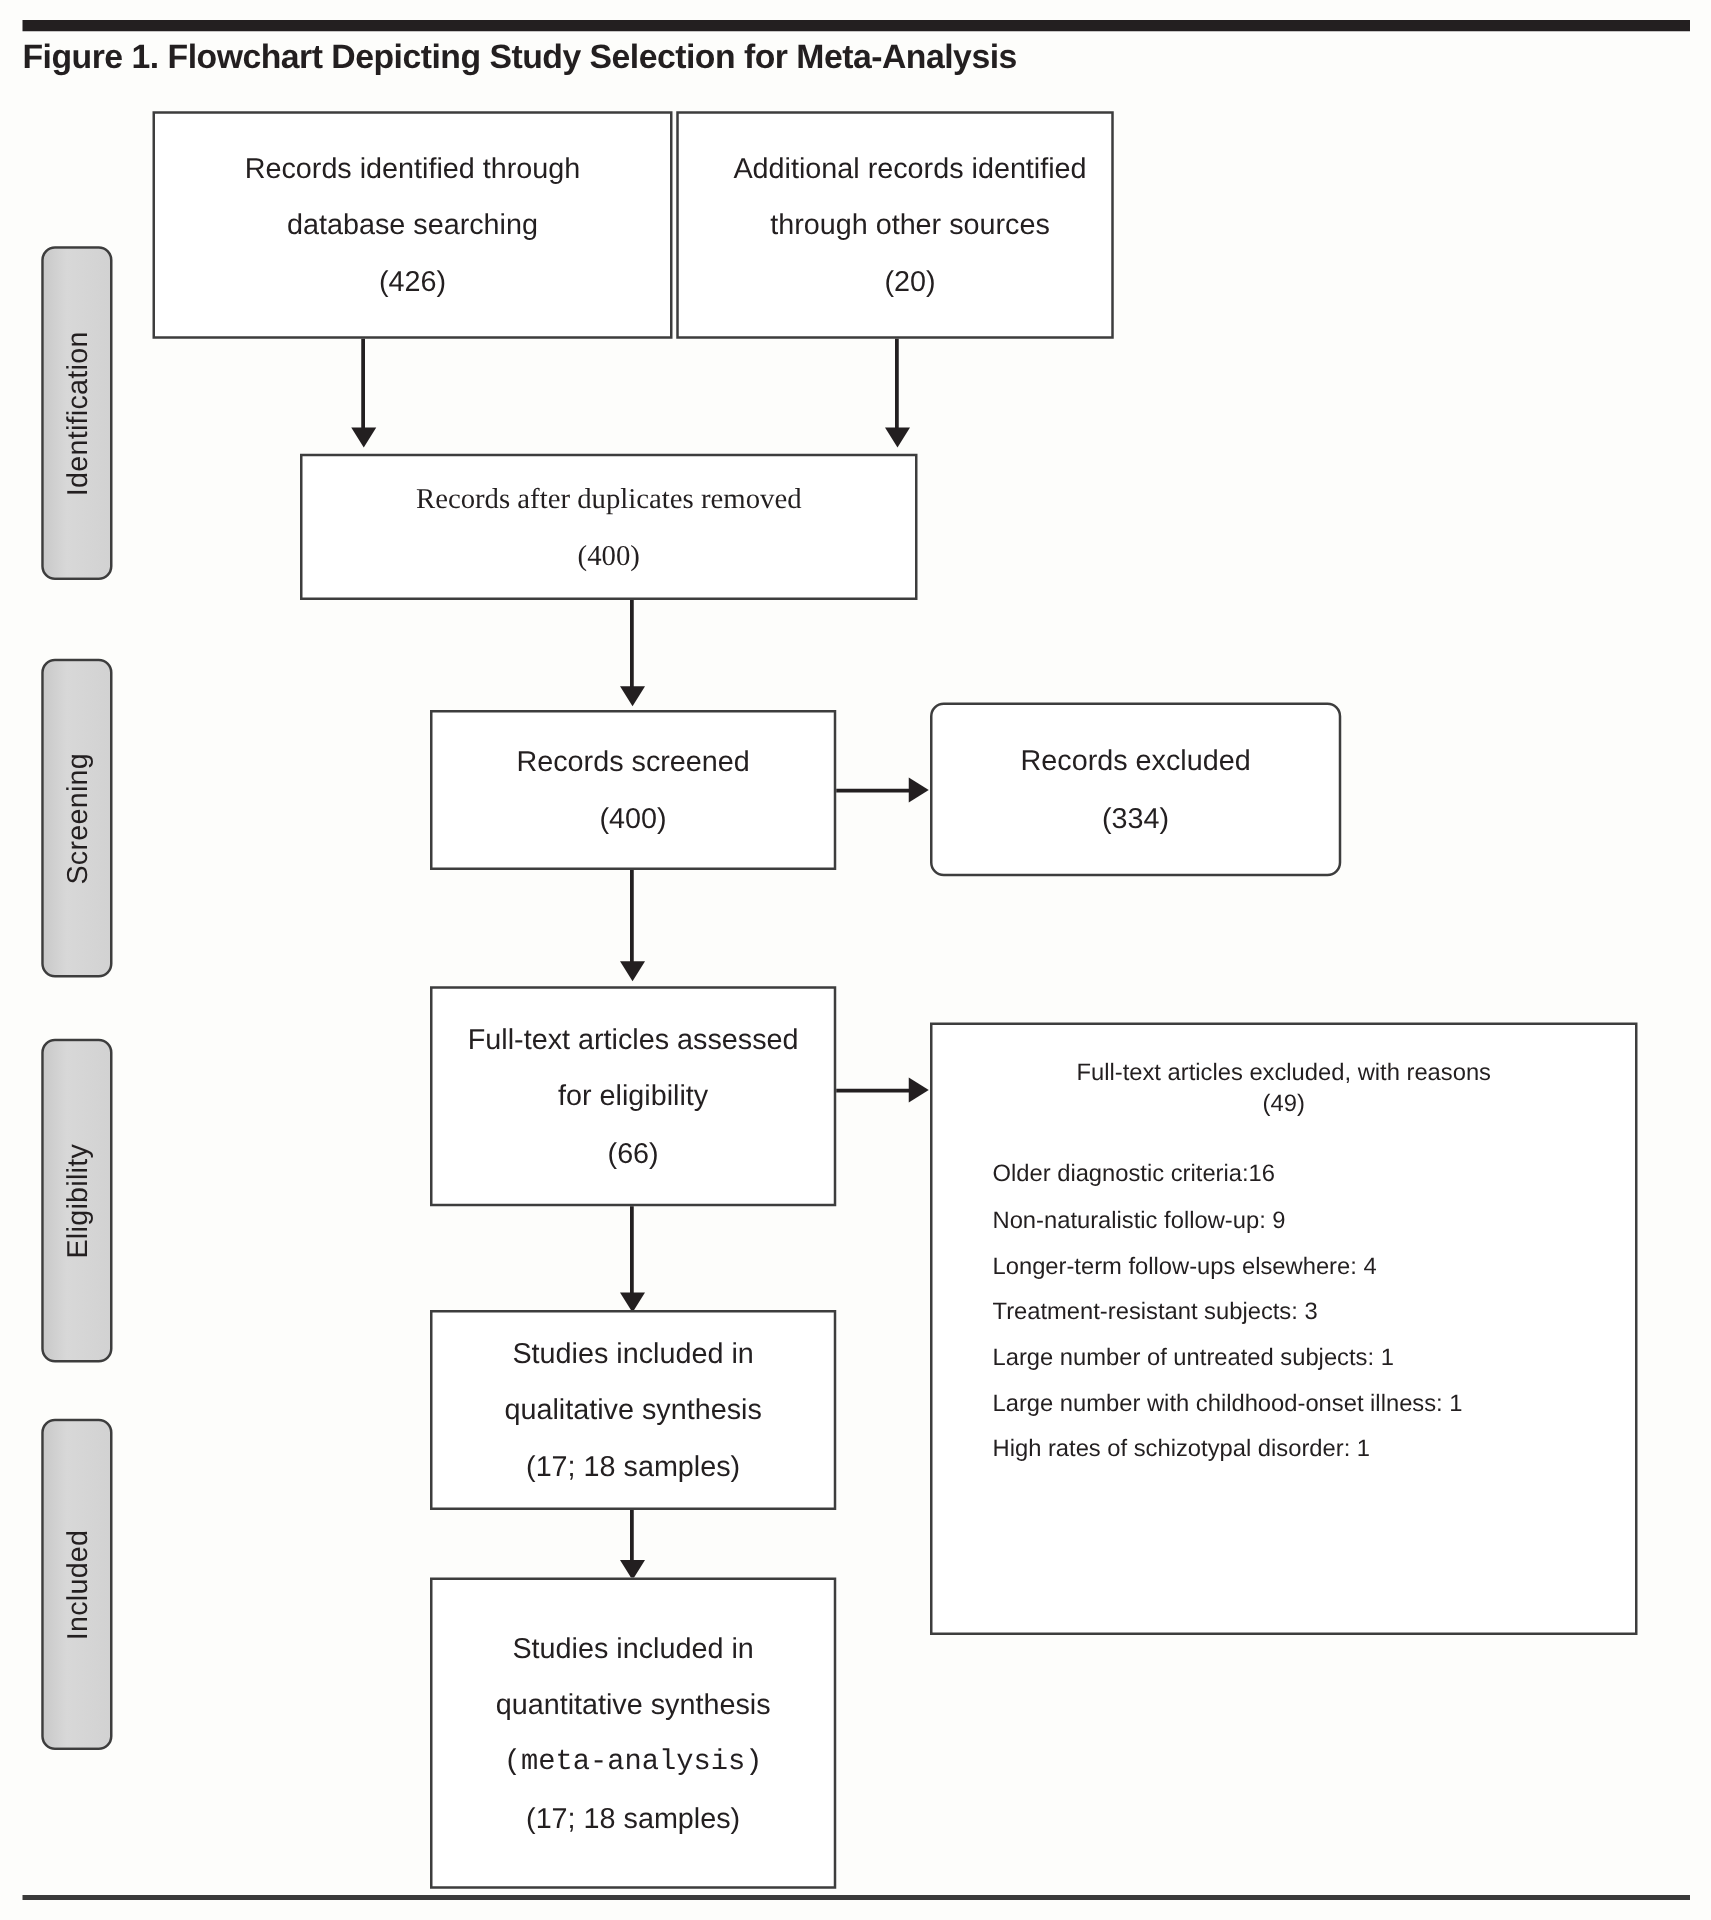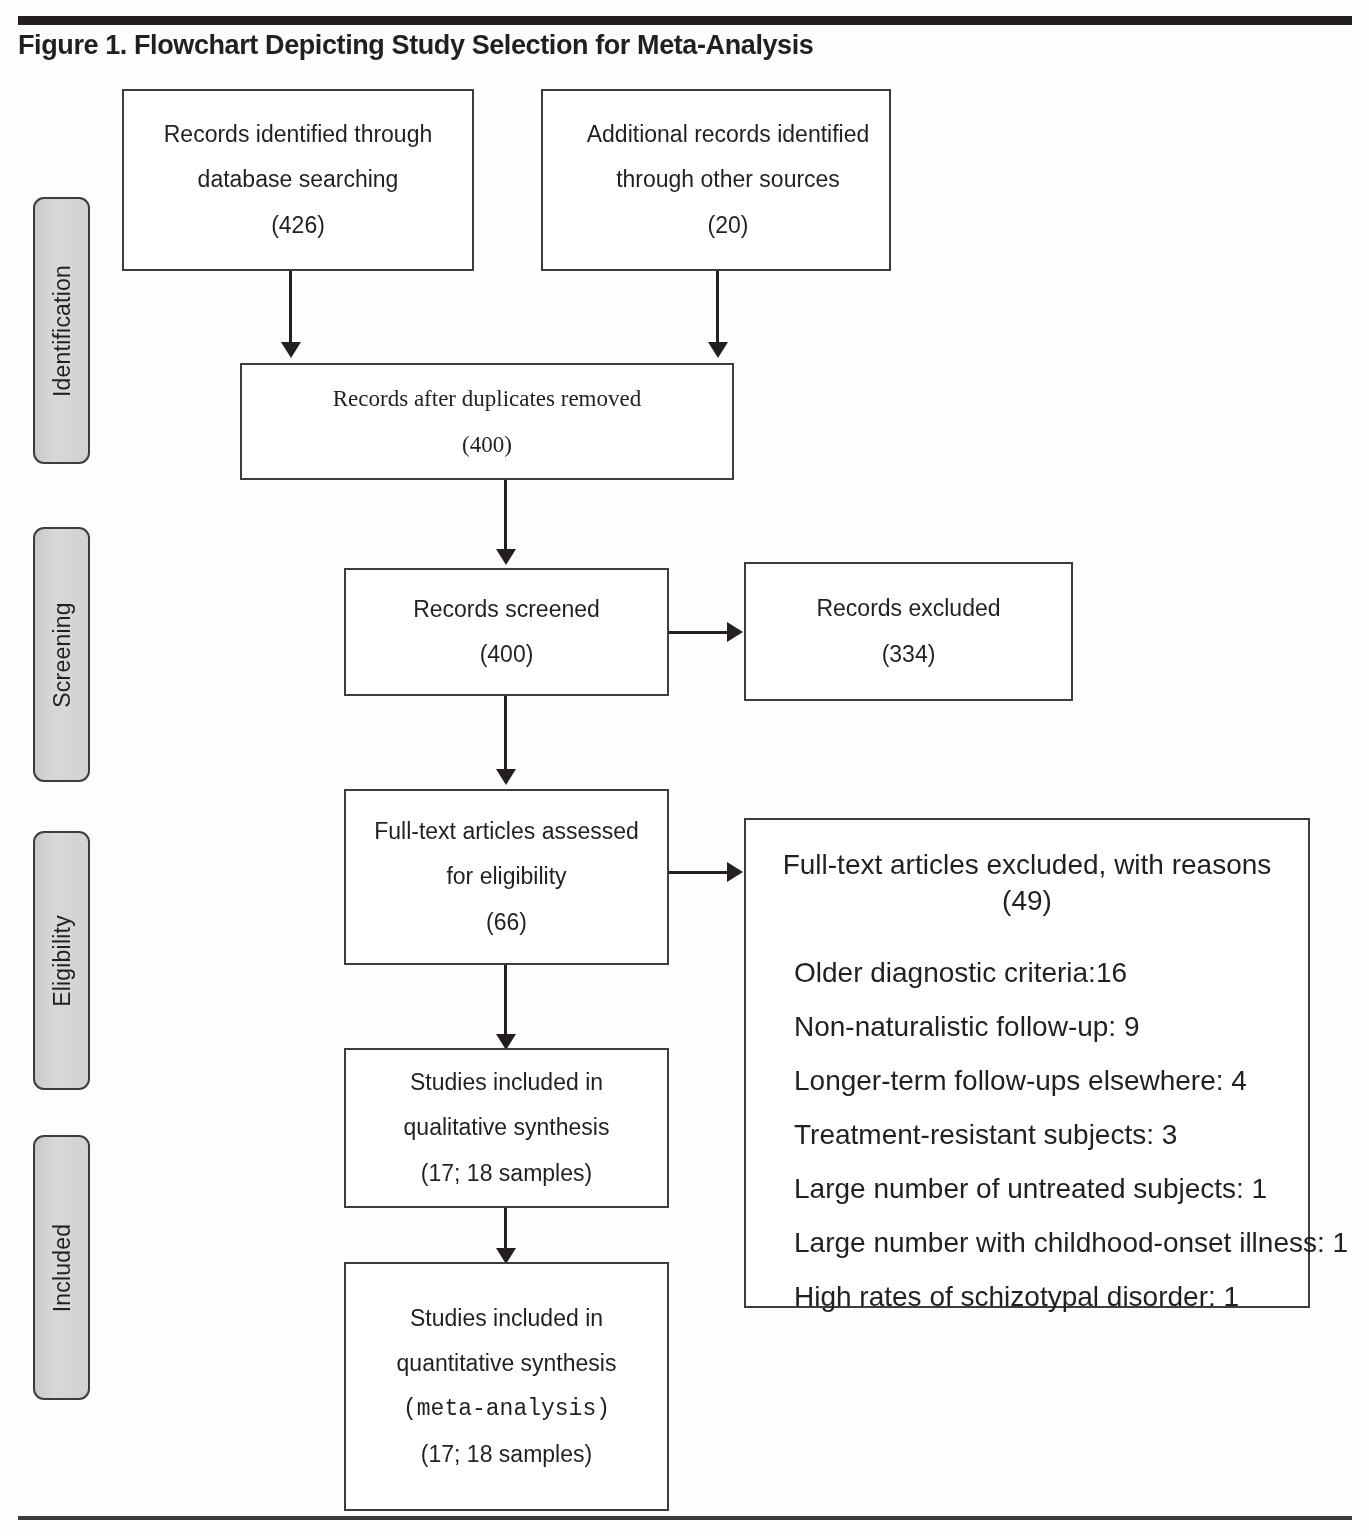--- a/index.html
+++ b/index.html
@@ -87,21 +87,21 @@
   }
   .fbox .ln { display: block; white-space: nowrap; }
   .fbox.wide-gap .ln { margin: 9px 0; }
 
   
   .reasons {
     position: absolute;
     background: #ffffff;
     border: 2px solid #3d3d3d;
     box-sizing: border-box;
-    font-size: 28px;
+    font-size: 19px;
     color: #231f20;
   }
   .reasons .hdr {
     text-align: center;
     margin-top: 27px;
     line-height: 1.30;
   }
   .reasons .hdr .ln { display: block; }
   .reasons ul {
     list-style: none;
@@ -156,21 +156,21 @@
   <div class="stage-tab" style="left:33px; top:527px; height:255px;">
     <span>Screening</span>
   </div>
   <div class="stage-tab" style="left:33px; top:831px; height:259px;">
     <span>Eligibility</span>
   </div>
   <div class="stage-tab" style="left:33px; top:1135px; height:265px;">
     <span>Included</span>
   </div>
 
-  <div class="fbox wide-gap" style="left:122px; top:89px; width:352px; height:182px;">
+  <div class="fbox wide-gap" style="left:122px; top:89px; width:416px; height:182px;">
     <span class="ln">Records identified through</span>
     <span class="ln">database searching</span>
     <span class="ln">(426)</span>
   </div>
 
   <div class="fbox wide-gap" style="left:541px; top:89px; width:350px; height:182px;padding-left:24px;">
     <span class="ln">Additional records identified</span>
     <span class="ln">through other sources</span>
     <span class="ln">(20)</span>
   </div>
@@ -190,21 +190,21 @@
   <div class="arrow-down" style="left:496px; top:549px;"></div>
 
   <div class="fbox wide-gap" style="left:344px; top:568px; width:325px; height:128px;">
     <span class="ln">Records screened</span>
     <span class="ln">(400)</span>
   </div>
 
   <div class="hline" style="left:669px; top:631px; width:60px;"></div>
   <div class="arrow-right" style="left:727px; top:622px;"></div>
 
-  <div class="fbox wide-gap" style="left:744px; top:562px; width:329px; height:139px;">
+  <div class="fbox wide-gap" style="left:744px; top:562px; width:329px; height:139px;border-radius:11px;">
     <span class="ln">Records excluded</span>
     <span class="ln">(334)</span>
   </div>
 
   <div class="vline" style="left:504px; top:696px; height:75px;"></div>
   <div class="arrow-down" style="left:496px; top:769px;"></div>
 
   <div class="fbox wide-gap" style="left:344px; top:789px; width:325px; height:176px;">
     <span class="ln">Full-text articles assessed</span>
     <span class="ln">for eligibility</span>

